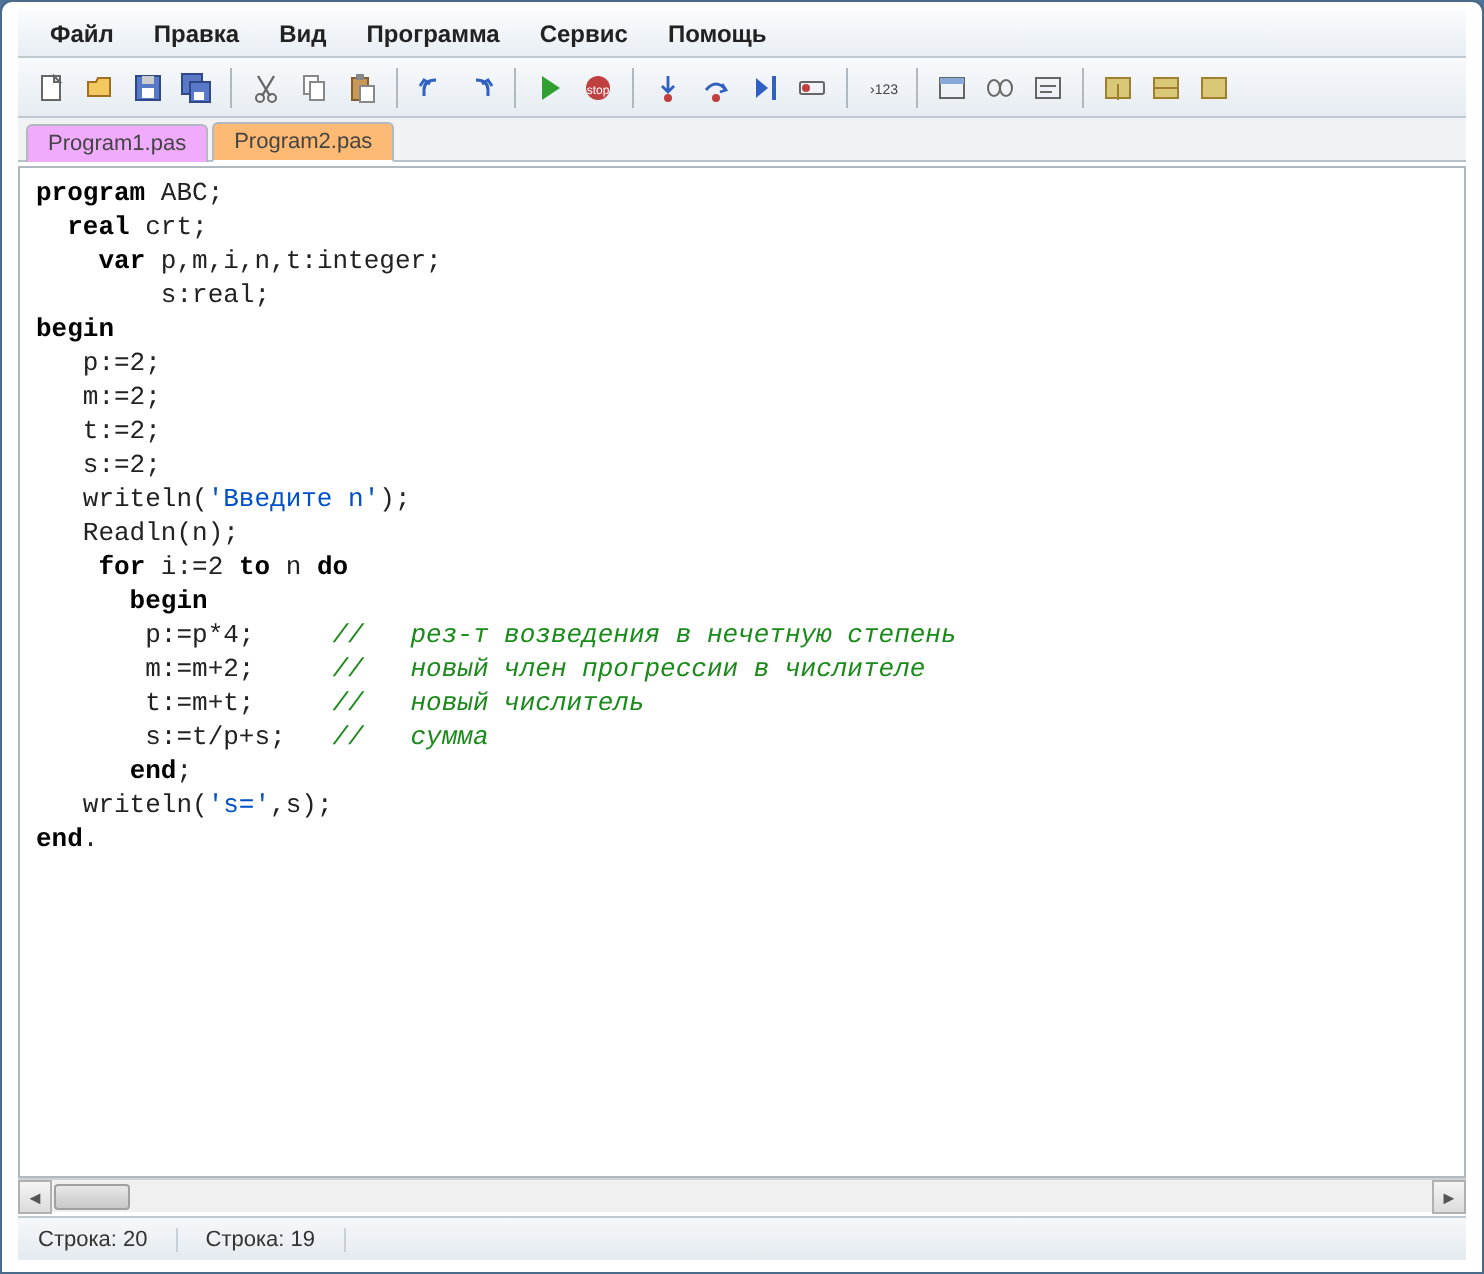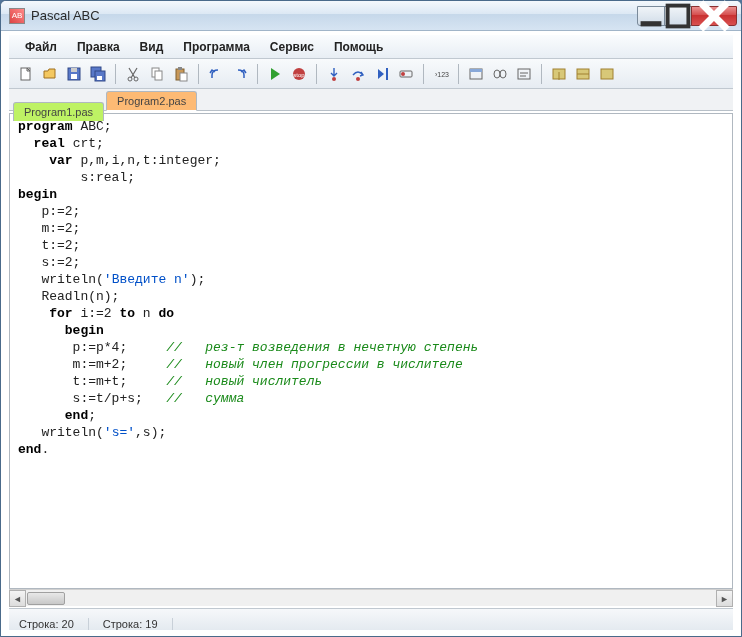--- a/index.html
+++ b/index.html
@@ -101,25 +101,25 @@
   align-items: flex-end;
   padding: 0 4px;
   margin: 0 8px;
 }
 .tab {
   padding: 3px 10px;
   font-size: 11px;
   color: #444;
   border: 1px solid #b0b8c0;
   border-bottom: none;
-  background: #bef264;
+  background: #f0abfc;
   margin-right: 2px;
   border-radius: 3px 3px 0 0;
   position: relative;
-  top: 11px;
+  top: 1px;
 }
 .tab.active {
   background: #fdba74;
   border-bottom: 1px solid #fff;
   top: 1px;
 }
 .editor-wrap {
   flex: 1;
   margin: 2px 8px 0 8px;
   border: 1px solid #b0b8c0;
@@ -164,55 +164,34 @@
   display: flex; align-items: center; justify-content: center;
   font-size: 9px; color: #555;
 }
 .hscroll .arrow.l { left: 0; }
 .hscroll .arrow.r { right: 0; }
 .statusbar {
   height: 22px;
   background: linear-gradient(to bottom,#f6f8fa,#e4eaf0);
   border-top: 1px solid #c0c8d0;
   display: flex;
-  align-items: flex-end;
+  align-items: center;
   padding: 0 10px;
   gap: 14px;
   font-size: 11px;
   color: #333;
   margin: 2px 8px 6px 8px;
 }
 .statusbar .cell { border-right: 1px solid #c8d0d8; padding-right: 14px; }
 </style>
 </head>
 <body>
 
 <div class="window">
 
-  <div class="titlebar">
-    <div class="app-icon">AB</div>
-    <div class="title">Pascal ABC</div>
-    <div class="win-controls">
-      <div class="win-btn min">
-        <svg viewBox="0 0 10 10">
-            <rect x="1" y="7" width="8" height="2" fill="#333"></rect>
-          </svg>
-      </div>
-      <div class="win-btn">
-        <svg viewBox="0 0 10 10">
-            <rect x="1" y="1" width="8" height="8" fill="none" stroke="#333" stroke-width="1.5"></rect>
-          </svg>
-      </div>
-      <div class="win-btn close">
-        <svg viewBox="0 0 10 10">
-            <path d="M2 2 L8 8 M8 2 L2 8" stroke="#fff" stroke-width="1.6"></path>
-          </svg>
-      </div>
-    </div>
-  </div>
 
   <div class="menubar">
     <span>Файл</span>
     <span>Правка</span>
     <span>Вид</span>
     <span>Программа</span>
     <span>Сервис</span>
     <span>Помощь</span>
   </div>
 

